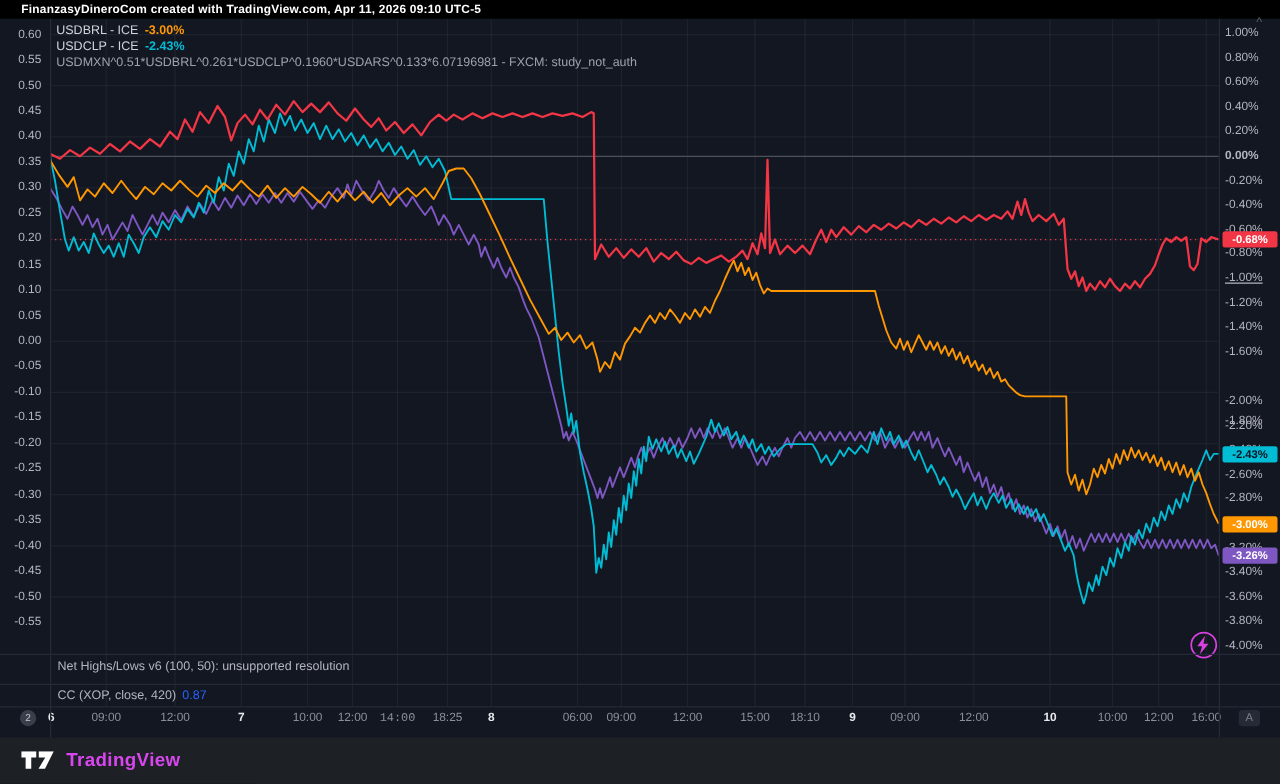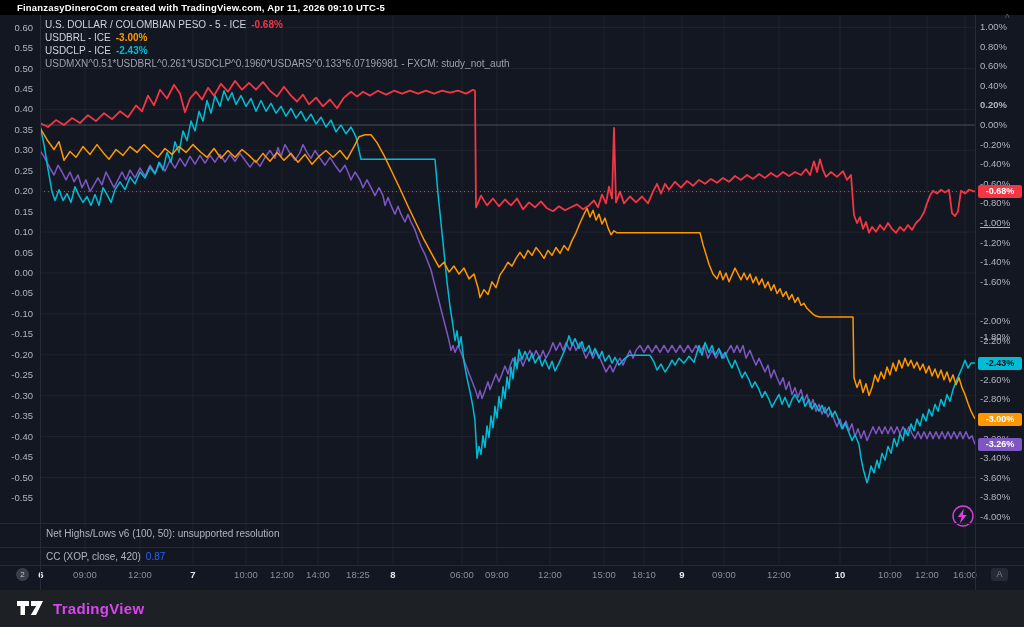--- a/index.html
+++ b/index.html
@@ -92,21 +92,20 @@
     <line x1="925" y1="0" x2="925" y2="550" stroke="rgba(255,255,255,0.05)" stroke-width="1"></line>
     <line x1="0" y1="110" x2="935" y2="110" stroke="#4c5058" stroke-width="1"></line>
     <line x1="0" y1="176.64" x2="935" y2="176.64" stroke="#f23645" stroke-width="1" stroke-dasharray="1,3"></line>
     <polyline points="0,135.5 5,143.3 10,153.1 14,160.0 18,150.2 22,157.0 26,164.9 30,157.0 34,166.8 38,160.0 42,172.7 46,164.9 50,176.6 54,169.8 58,162.9 62,169.8 66,157.0 70,164.9 74,172.7 78,164.9 82,157.0 86,164.9 90,155.1 95,162.9 100,153.1 105,161.0 110,150.2 115,158.0 120,148.2 125,156.1 130,145.3 135,153.1 140,143.3 145,151.2 150,141.4 155,149.2 160,140.4 165,148.2 170,140.4 175,147.2 180,139.4 185,147.2 190,139.4 195,146.3 200,138.4 205,145.3 210,152.1 215,145.3 220,151.2 225,142.3 230,135.5 235,143.3 238,132.5 241,141.4 245,129.6 250,138.4 255,145.3 260,137.4 263,129.6 267,137.4 271,143.3 275,135.5 280,143.3 285,150.2 290,142.3 295,150.2 300,157.0 305,150.2 308,157.0 311,164.9 315,157.0 320,164.9 323,172.7 327,164.9 331,172.7 335,180.6 339,172.7 343,180.6 345,190.4 348,182.5 351,190.4 355,199.2 358,191.3 361,199.2 365,207.0 368,199.2 371,207.0 375,214.9 378,223.7 381,231.5 385,239.4 388,247.2 391,255.0 393,262.9 395,270.7 397,278.6 399,286.4 401,294.2 403,302.1 405,309.9 407,317.8 409,325.6 411,335.4 413,330.5 415,337.4 418,330.5 421,337.4 424,345.2 427,353.0 430,360.9 433,368.7 436,376.6 438,383.4 440,375.6 442,383.4 445,375.6 448,366.8 450,374.6 453,366.8 456,358.9 459,366.8 462,358.9 465,351.1 468,358.9 470,351.1 473,343.2 476,351.1 480,343.2 483,351.1 486,343.2 490,335.4 493,343.2 496,335.4 500,343.2 503,335.4 506,343.2 510,335.4 513,327.6 516,335.4 520,327.6 523,335.4 526,327.6 530,335.4 533,327.6 536,335.4 540,327.6 543,335.4 546,343.2 550,335.4 553,343.2 556,335.4 560,343.2 563,350.1 566,357.0 570,350.1 573,357.0 576,350.1 580,343.2 583,350.1 586,343.2 590,335.4 593,343.2 596,335.4 600,330.5 604,337.4 608,330.5 612,337.4 616,330.5 620,337.4 624,330.5 628,337.4 632,330.5 636,337.4 640,330.5 644,337.4 648,330.5 652,337.4 656,330.5 660,337.4 664,330.5 668,343.2 672,335.4 676,343.2 680,335.4 684,343.2 688,335.4 691,330.5 694,337.4 697,330.5 700,337.4 703,330.5 706,343.2 710,335.4 713,343.2 716,350.1 719,343.2 722,350.1 725,357.0 728,350.1 731,362.8 734,355.0 737,362.8 740,369.7 743,362.8 746,374.6 749,366.8 752,379.5 755,372.6 758,382.4 761,374.6 764,386.4 767,379.5 770,392.2 773,384.4 776,396.2 779,389.3 782,399.1 785,392.2 788,402.0 791,396.2 794,404.0 797,411.8 800,404.0 803,413.8 806,406.0 809,415.8 812,408.9 815,421.6 818,413.8 821,423.6 824,415.8 827,425.6 830,418.7 833,411.8 836,418.7 839,411.8 842,418.7 845,411.8 848,418.7 851,411.8 854,418.7 857,411.8 860,418.7 863,411.8 866,418.7 869,411.8 872,418.7 875,423.6 878,416.7 881,423.6 884,416.7 887,423.6 890,416.7 893,423.6 896,416.7 899,423.6 902,416.7 905,423.6 908,416.7 911,423.6 914,416.7 917,423.6 920,416.7 923,423.6 926,416.7 929,423.6 932,420.7 935,429.5" fill="none" stroke="#7e57c2" stroke-width="1.5" stroke-linejoin="round"></polyline>
     <polyline points="0,110.0 4,129.6 8,154.1 12,176.6 15,185.5 19,174.7 23,185.5 27,178.6 31,187.4 35,171.7 39,180.6 43,187.4 47,181.5 51,190.4 55,179.6 59,190.4 63,172.7 67,179.6 71,187.4 75,174.7 80,166.8 85,174.7 90,161.9 95,168.8 100,157.0 105,162.9 110,152.1 115,159.0 119,147.2 123,155.1 127,137.4 131,147.2 135,126.7 139,137.4 143,115.9 147,125.7 151,106.1 155,115.9 159,96.3 163,106.1 167,85.5 171,98.2 175,80.6 180,91.4 184,75.7 188,85.5 192,77.7 196,89.4 201,80.6 206,91.4 211,83.5 216,96.3 221,85.5 226,96.3 231,88.4 236,98.2 241,91.4 246,101.2 251,93.3 256,103.1 261,96.3 266,106.1 271,99.2 276,109.0 281,102.2 286,112.0 291,105.1 296,116.9 301,110.0 306,118.8 311,112.0 316,121.8 321,144.3 340,144.3 360,144.3 380,144.3 395,144.3 398,178.6 401,208.0 404,237.4 407,266.8 410,291.3 413,310.9 415,325.6 417,315.8 419,331.5 421,321.7 424,347.2 427,362.8 430,376.6 433,392.2 435,406.0 437,443.2 439,431.4 441,439.3 443,420.7 445,432.4 447,410.9 449,422.6 451,401.1 453,412.8 455,391.3 457,403.0 459,381.5 461,393.2 463,371.7 465,383.4 467,361.9 469,373.6 471,352.1 473,363.8 475,342.3 477,354.0 479,334.4 482,344.2 485,336.4 489,346.2 492,338.3 495,348.1 499,341.3 502,351.1 505,344.2 509,354.0 512,346.2 515,356.0 519,348.1 522,341.3 525,334.4 529,320.7 532,330.5 535,323.6 539,333.4 542,326.6 545,336.4 549,330.5 552,340.3 555,333.4 559,343.2 562,336.4 565,346.2 569,340.3 572,348.1 575,342.3 579,350.1 584,344.2 589,340.3 600,340.3 610,340.3 614,347.2 617,355.0 621,349.1 625,357.0 629,351.1 632,345.2 635,350.1 639,343.2 644,348.1 649,341.3 654,347.2 659,330.5 662,340.3 665,327.6 669,337.4 672,330.5 675,340.3 679,333.4 682,343.2 685,337.4 689,347.2 692,353.0 695,345.2 699,355.0 702,362.8 705,357.0 709,364.8 712,372.6 715,366.8 719,374.6 722,382.4 725,376.6 729,384.4 732,392.2 735,386.4 739,379.5 742,389.3 745,382.4 749,392.2 752,384.4 755,379.5 759,387.3 762,381.5 765,391.3 769,384.4 772,394.2 775,388.3 779,396.2 782,390.3 785,398.1 789,392.2 792,402.0 795,396.2 799,406.0 802,413.8 805,407.9 809,417.7 812,425.6 815,419.7 819,429.5 821,443.2 823,453.0 825,460.8 827,467.7 829,460.8 831,451.0 834,457.9 837,445.2 839,453.0 842,438.3 845,445.2 848,431.4 851,438.3 854,423.6 857,431.4 860,418.7 863,425.6 865,413.8 868,420.7 871,408.9 874,415.8 877,404.0 880,410.9 883,399.1 886,406.0 889,394.2 892,401.1 895,389.3 898,396.2 901,384.4 904,391.3 907,379.5 910,386.4 913,374.6 916,366.8 919,359.9 922,353.0 925,345.2 928,353.0 931,348.1 935,348.1" fill="none" stroke="#00bcd4" stroke-width="1.5" stroke-linejoin="round"></polyline>
     <polyline points="0,112.9 7,124.7 14,134.5 19,126.7 24,145.3 30,136.5 36,142.3 43,131.6 50,139.4 57,129.6 63,137.4 69,144.3 76,134.5 83,140.4 90,131.6 97,137.4 104,129.6 111,136.5 118,142.3 125,133.5 132,139.4 139,131.6 146,137.4 153,129.6 160,136.5 167,142.3 174,133.5 181,143.3 188,135.5 195,142.3 202,134.5 209,140.4 216,147.2 223,138.4 230,146.3 237,137.4 244,145.3 251,138.4 258,147.2 265,139.4 272,149.2 279,141.4 286,135.5 293,142.3 300,135.5 307,144.3 314,131.6 319,121.8 325,119.8 331,119.8 337,127.6 344,140.4 352,157.0 360,173.7 368,191.3 376,208.0 384,224.7 392,239.4 399,252.1 404,247.2 409,257.0 414,251.1 419,259.0 424,253.1 429,263.9 434,259.0 438,272.7 440,282.5 444,274.6 448,279.5 452,266.8 456,272.7 460,259.9 464,254.1 468,247.2 472,251.1 476,243.3 480,237.4 484,243.3 488,235.4 492,240.3 496,232.5 500,237.4 504,243.3 508,235.4 512,240.3 516,232.5 520,238.4 524,230.5 528,235.4 532,225.6 536,217.8 540,208.0 544,199.2 547,193.3 550,202.1 553,195.3 556,205.1 559,199.2 562,209.0 565,203.1 568,212.9 571,219.8 574,215.8 577,217.8 660,217.8 663,229.6 666,239.4 669,249.2 673,259.0 677,263.9 680,256.0 683,264.8 686,258.0 689,266.8 692,259.9 695,253.1 698,259.0 701,264.8 704,258.0 707,264.8 710,259.0 713,267.8 716,261.9 719,269.7 722,263.9 725,272.7 728,266.8 731,275.6 734,269.7 737,278.6 740,273.7 743,281.5 746,276.6 749,284.4 752,279.5 755,287.4 758,282.5 761,290.3 764,288.4 767,293.3 770,296.2 773,299.1 776,301.1 780,302.1 813,302.1 814,362.8 817,372.6 820,364.8 823,377.5 826,368.7 829,380.5 832,372.6 835,359.9 838,366.8 841,357.0 844,363.8 847,352.1 850,359.9 853,348.1 856,356.0 859,345.2 862,353.0 865,343.2 868,351.1 871,345.2 874,353.0 877,347.2 880,355.0 883,349.1 886,357.9 889,351.1 892,360.9 895,354.0 898,362.8 901,355.0 904,364.8 907,357.0 910,366.8 913,359.9 916,369.7 919,362.8 922,372.6 925,379.5 928,388.3 931,396.2 935,404.0" fill="none" stroke="#ff9800" stroke-width="1.5" stroke-linejoin="round"></polyline>
     <polyline points="0,108.0 8,112.0 16,105.1 24,110.0 32,103.1 40,108.0 48,100.2 56,106.1 64,98.2 72,104.1 80,96.3 88,102.2 96,90.4 102,96.3 108,80.6 114,90.4 120,74.7 127,83.5 134,69.8 140,78.6 145,97.3 150,83.5 156,76.7 162,84.5 168,72.8 174,80.6 181,68.8 188,76.7 195,65.9 202,74.7 209,67.9 216,74.7 223,66.9 230,75.7 237,81.6 244,71.8 251,80.6 257,86.5 263,79.6 269,89.4 276,82.6 283,91.4 290,84.5 297,93.3 304,82.6 311,76.7 317,81.6 323,76.7 330,80.6 338,75.7 346,79.6 354,75.7 362,78.6 370,75.7 378,78.6 386,75.7 394,78.6 402,75.7 410,77.7 418,75.7 426,78.6 433,74.7 435,75.7 436,192.3 441,180.6 447,190.4 453,183.5 459,191.3 465,184.5 471,190.4 477,183.5 483,194.3 489,187.4 495,192.3 501,186.4 507,193.3 513,196.2 519,191.3 525,195.3 531,192.3 537,189.4 543,194.3 549,190.4 554,185.5 558,192.3 562,179.6 566,188.4 569,171.7 572,183.5 574,112.9 576,187.4 580,176.6 584,188.4 590,181.5 596,187.4 602,181.5 608,188.4 613,176.6 617,168.8 621,178.6 625,168.8 629,174.7 635,166.8 641,172.7 647,165.9 653,170.8 659,164.9 665,168.8 671,163.9 677,167.8 683,162.9 689,166.8 695,161.0 701,164.9 707,160.0 713,163.9 719,159.0 725,162.9 731,158.0 737,161.9 743,157.0 749,161.0 755,157.0 761,160.0 766,154.1 770,160.0 774,146.3 777,157.0 780,144.3 783,155.1 786,161.9 791,157.0 797,161.9 803,156.1 807,164.9 811,160.0 814,200.2 817,208.0 820,202.1 823,213.9 826,207.0 829,217.8 832,211.9 836,216.8 840,210.0 844,214.9 848,208.0 852,213.9 856,217.8 860,211.9 864,215.8 868,210.0 872,214.9 876,208.0 880,204.1 884,197.2 887,188.4 890,180.6 893,175.7 897,178.6 901,174.7 905,177.6 909,174.7 912,198.2 915,201.1 918,196.2 921,175.7 925,178.6 929,174.7 935,176.6" fill="none" stroke="#f23645" stroke-width="1.8" stroke-linejoin="round"></polyline>
   </svg>
 
 <div class="legend" id="legend">
-    <div class="legend-row"><span class="legend-title">U.S. DOLLAR / COLOMBIAN PESO - 5 - ICE</span><span class="legend-value" style="color: rgb(242, 54, 69);">-0.68%</span></div>
     <div class="legend-row"><span class="legend-title">USDBRL - ICE</span><span class="legend-value" style="color: rgb(255, 152, 0);">-3.00%</span></div>
     <div class="legend-row"><span class="legend-title">USDCLP - ICE</span><span class="legend-value" style="color: rgb(0, 188, 212);">-2.43%</span></div>
     <div class="legend-row"><span class="legend-title muted">USDMXN^0.51*USDBRL^0.261*USDCLP^0.1960*USDARS^0.133*6.07196981 - FXCM: study_not_auth</span></div>
   </div>
 
 <div class="scale-left" id="scaleLeft">
     <div class="axis-label" style="top: 7.6px;">0.60</div>
     <div class="axis-label" style="top: 28.05px;">0.55</div>
     <div class="axis-label" style="top: 48.5px;">0.50</div>
     <div class="axis-label" style="top: 69px;">0.45</div>
@@ -129,22 +128,22 @@
     <div class="axis-label" style="top: 416.6px;">-0.40</div>
     <div class="axis-label" style="top: 437.05px;">-0.45</div>
     <div class="axis-label" style="top: 457.5px;">-0.50</div>
     <div class="axis-label" style="top: 477.95px;">-0.55</div>
   </div>
 <div class="scale-right" id="scaleRight">
     <div class="axis-label" style="top: 7px;">1.00%</div>
     <div class="axis-label" style="top: 26.6px;">0.80%</div>
     <div class="axis-label" style="top: 46.2px;">0.60%</div>
     <div class="axis-label" style="top: 65.8px;">0.40%</div>
-    <div class="axis-label" style="top: 85.4px; font-weight: bold;">0.20%</div>
-    <div class="axis-label" style="top: 105px;">0.00%</div>
+    <div class="axis-label" style="top: 85.4px;">0.20%</div>
+    <div class="axis-label" style="top: 105px; font-weight: bold;">0.00%</div>
     <div class="axis-label" style="top: 124.6px;">-0.20%</div>
     <div class="axis-label" style="top: 144.2px;">-0.40%</div>
     <div class="axis-label" style="top: 163.8px;">-0.60%</div>
     <div class="axis-label" style="top: 183.4px;">-0.80%</div>
     <div class="axis-label" style="top: 203px; text-decoration: underline;">-1.00%</div>
     <div class="axis-label" style="top: 222.6px;">-1.20%</div>
     <div class="axis-label" style="top: 242.2px;">-1.40%</div>
     <div class="axis-label" style="top: 261.8px;">-1.60%</div>
     <div class="axis-label" style="top: 281.4px; margin-top: 36px;">-1.80%</div>
     <div class="axis-label" style="top: 301px;">-2.00%</div>
@@ -183,21 +182,21 @@
 </div>
 <div class="sep-h" style="top:565px"></div>
 
 <div id="timeAxis">
     <div class="time-label day" style="left: 41px;">6</div>
     <div class="time-label" style="left: 85px;">09:00</div>
     <div class="time-label" style="left: 140px;">12:00</div>
     <div class="time-label day" style="left: 193px;">7</div>
     <div class="time-label" style="left: 246px;">10:00</div>
     <div class="time-label" style="left: 282px;">12:00</div>
-    <div class="time-label" style="left: 318px;">14:00</div>
+    <div class="time-label" style="left: 318px; font-family: Liberation Mono, monospace;">14:00</div>
     <div class="time-label" style="left: 358px;">18:25</div>
     <div class="time-label day" style="left: 393px;">8</div>
     <div class="time-label" style="left: 462px;">06:00</div>
     <div class="time-label" style="left: 497px;">09:00</div>
     <div class="time-label" style="left: 550px;">12:00</div>
     <div class="time-label" style="left: 604px;">15:00</div>
     <div class="time-label" style="left: 644px;">18:10</div>
     <div class="time-label day" style="left: 682px;">9</div>
     <div class="time-label" style="left: 724px;">09:00</div>
     <div class="time-label" style="left: 779px;">12:00</div>

